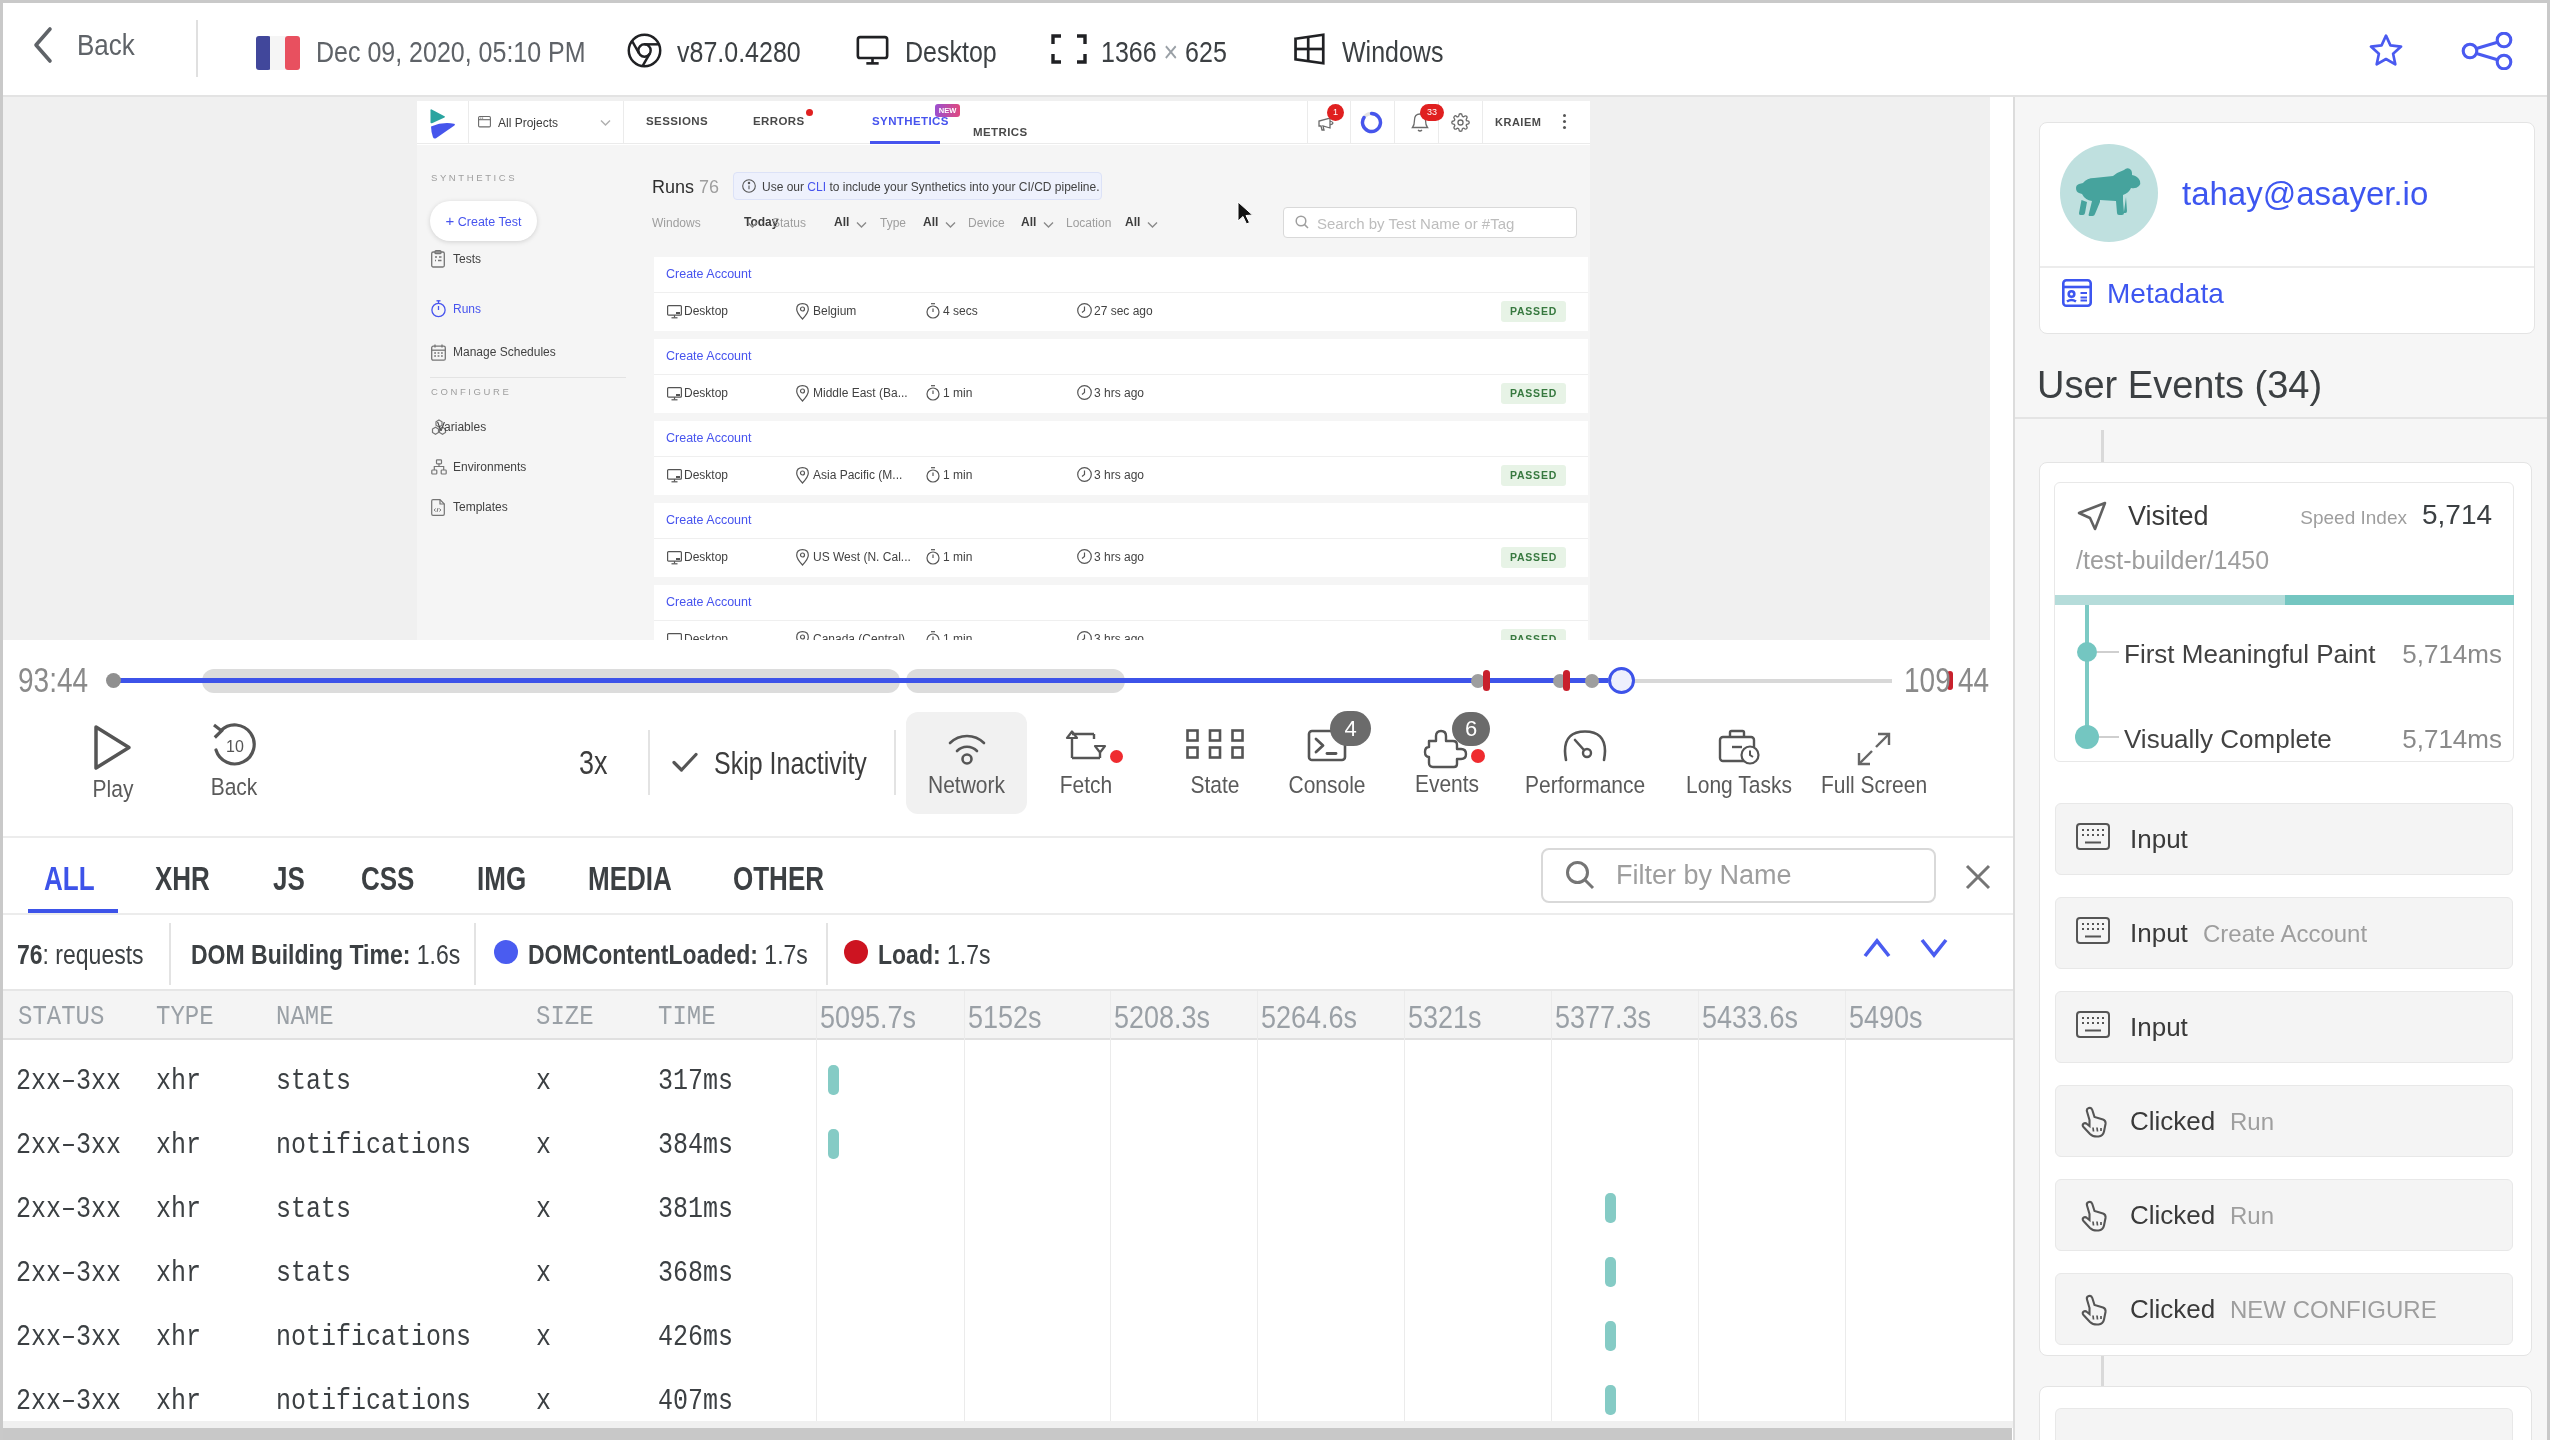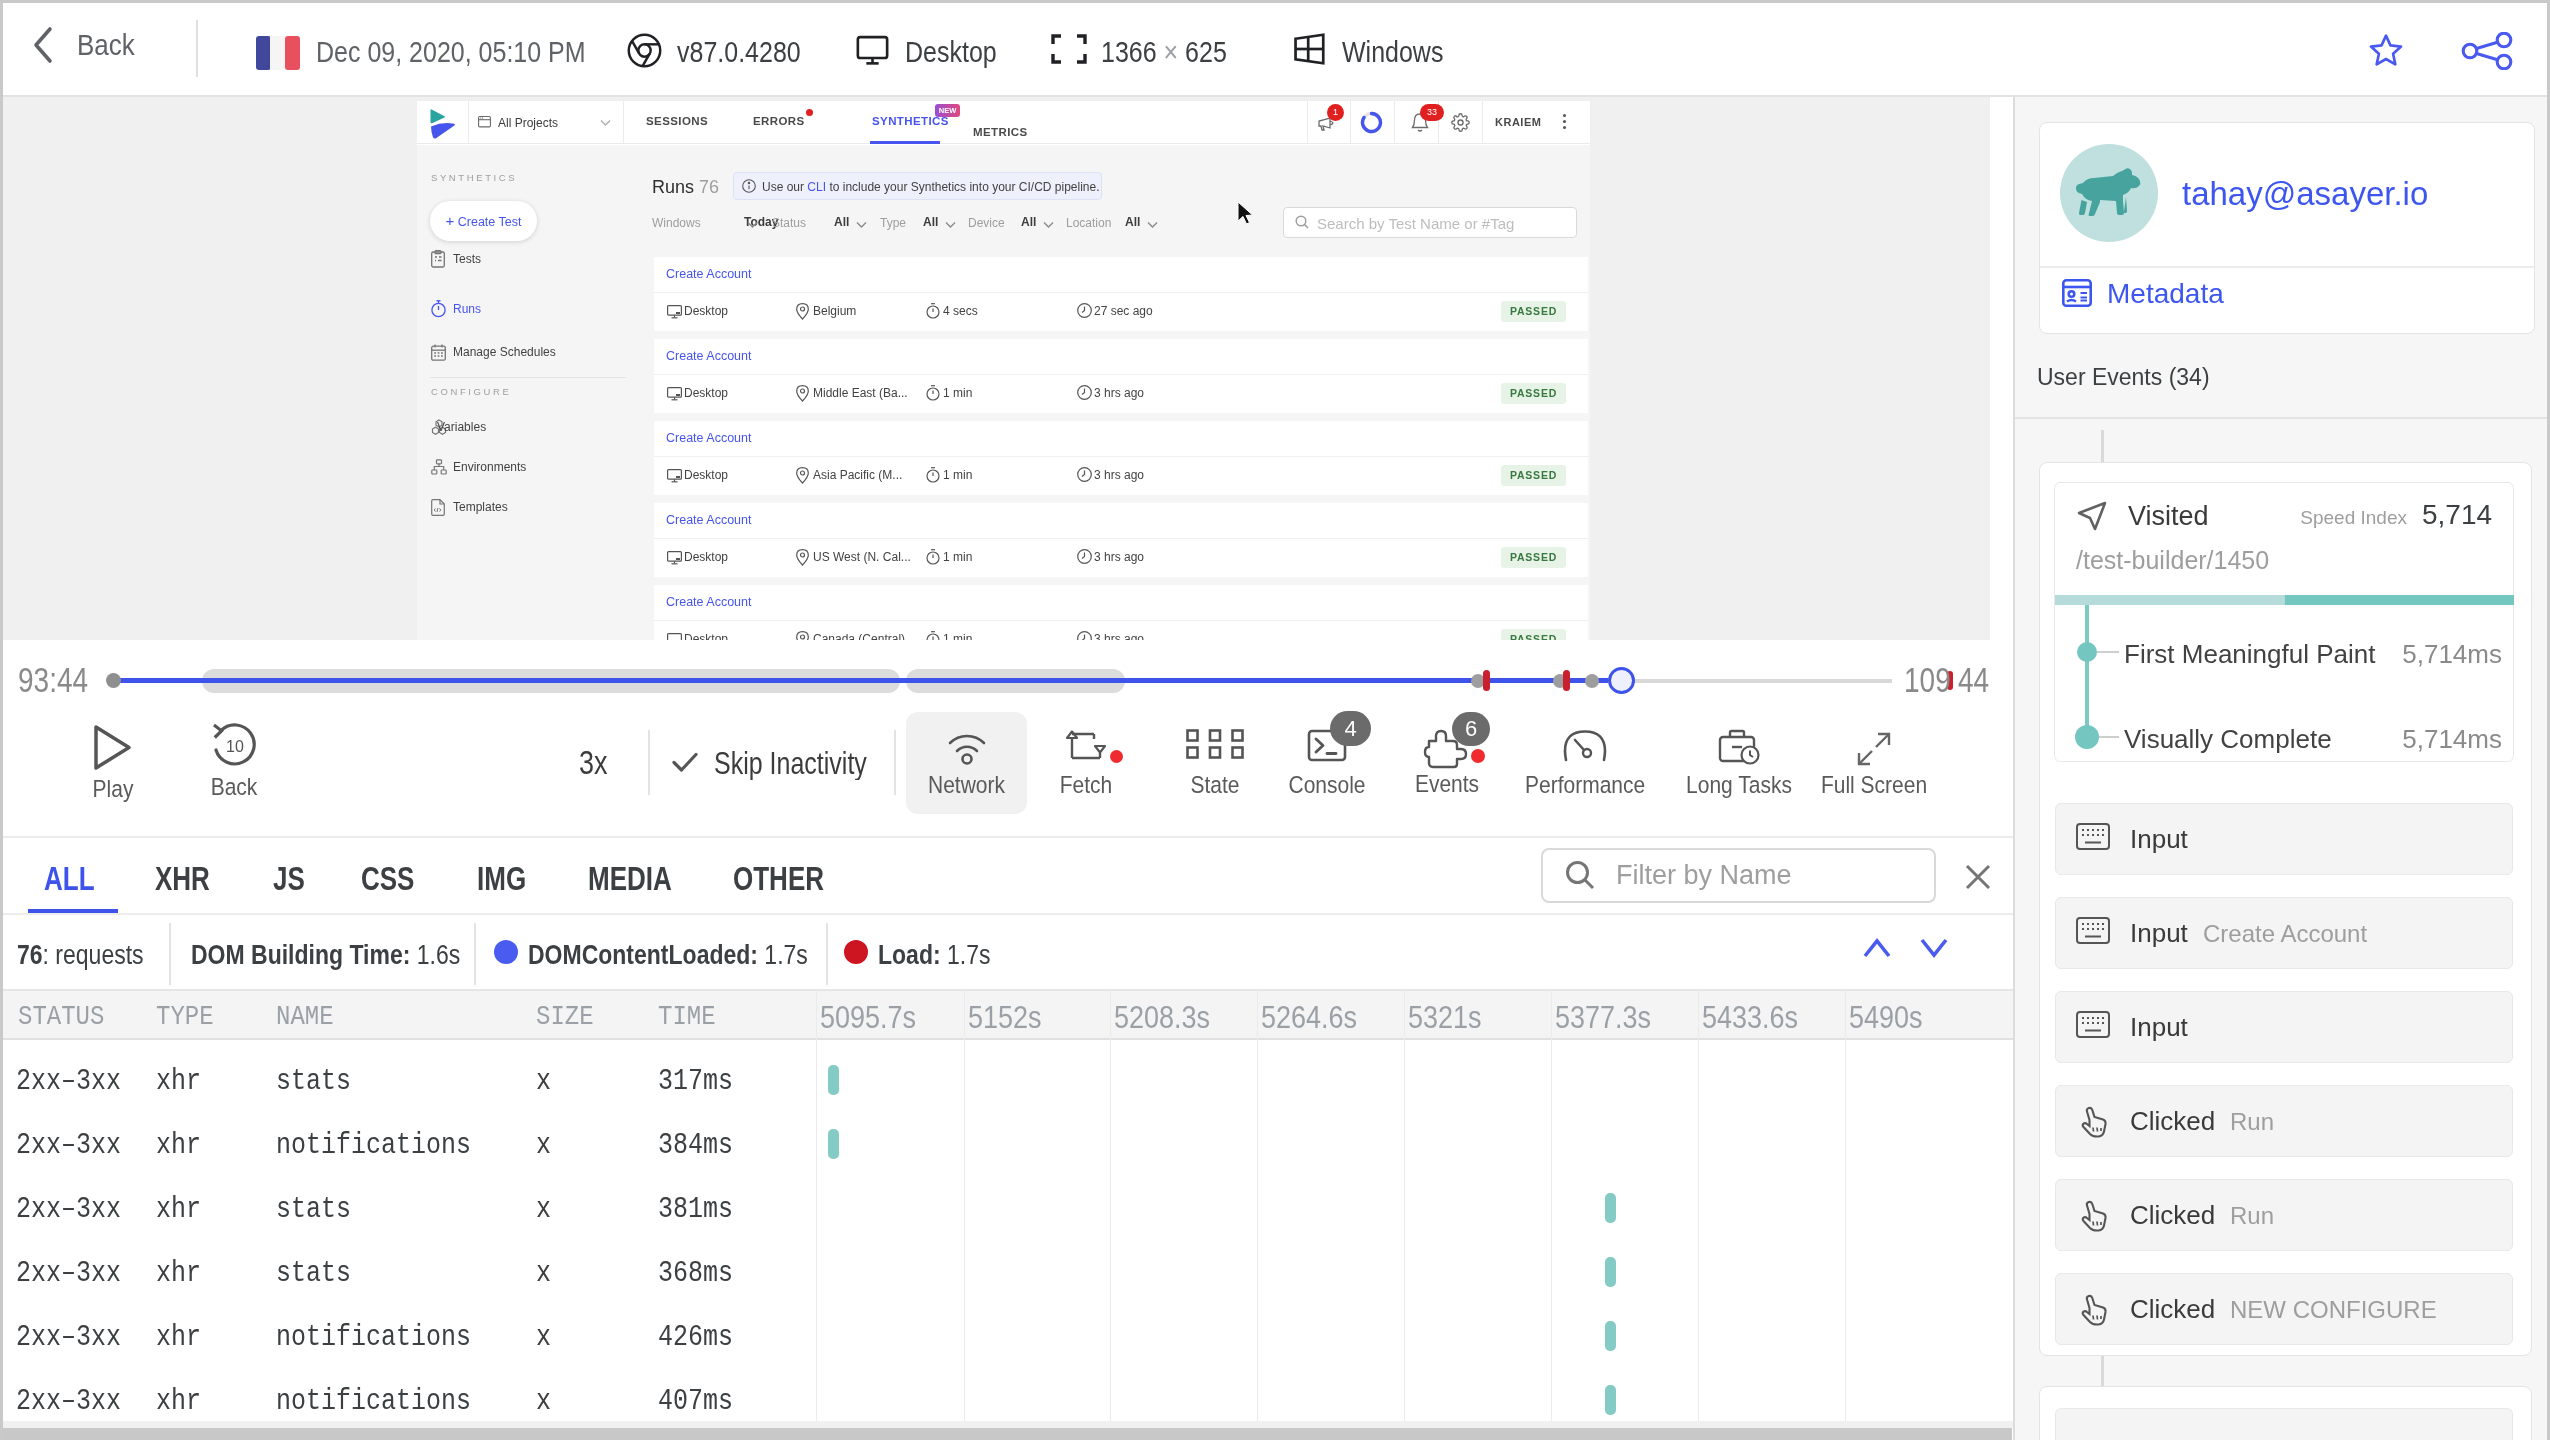--- a/index.html
+++ b/index.html
@@ -642,21 +642,21 @@
   <div class="abs" style="left:25px; top:169px; width:494px; height:2px; background:#ececec;"></div>
   <svg class="abs" style="left:47px; top:182px;" width="30" height="28" viewBox="0 0 30 28" fill="none" stroke="#3d56f0" stroke-width="2.6">
       <rect x="1.3" y="1.3" width="27.4" height="25.4" rx="3"></rect>
       <path d="M1.3 8 L28.7 8"></path>
       <circle cx="9.5" cy="15" r="2.8"></circle>
       <path d="M5 22.5 Q9.5 19.5 14 22.5"></path>
       <path d="M18.5 14 L25 14 M18.5 18.5 L25 18.5 M18.5 21.5 L25 21.5" stroke-width="2.2"></path>
     </svg>
   <div class="abs" style="left:92px; top:181px; font-size:28px; color:#3d56f0;">Metadata</div>
 
-  <div class="abs" style="left:22px; top:267px; font-size:23px; color:#3c4043;">User Events (34)</div>
+  <div class="abs" style="left:22px; top:267px; font-size:38px; color:#3c4043;">User Events (34)</div>
   <div class="abs" style="left:0; top:320px; width:537px; height:2px; background:#e4e4e4;"></div>
   <div class="abs" style="left:86px; top:333px; width:3px; height:32px; background:#d9d9d9;"></div>
 
   <div class="card" style="left:24px; top:365px; width:493px; height:894px;"></div>
   <div class="abs" style="left:39px; top:385px; width:460px; height:280px; background:#fff; border:1px solid #e8e8e8; border-radius:6px;"></div>
   <svg class="abs" style="left:60px; top:402px;" width="34" height="34" viewBox="0 0 34 34" fill="none" stroke="#616161" stroke-width="2.6" stroke-linejoin="round">
       <path d="M30 4 L4 14 L15 19 L20 30 Z"></path>
     </svg>
   <div class="abs" style="left:113px; top:404px; font-size:27px; color:#3a3a3a;">Visited</div>
   <div class="abs" style="left:250px; top:410px; width:142px; font-size:19px; color:#9e9e9e; text-align:right; white-space:nowrap;">Speed Index</div>

